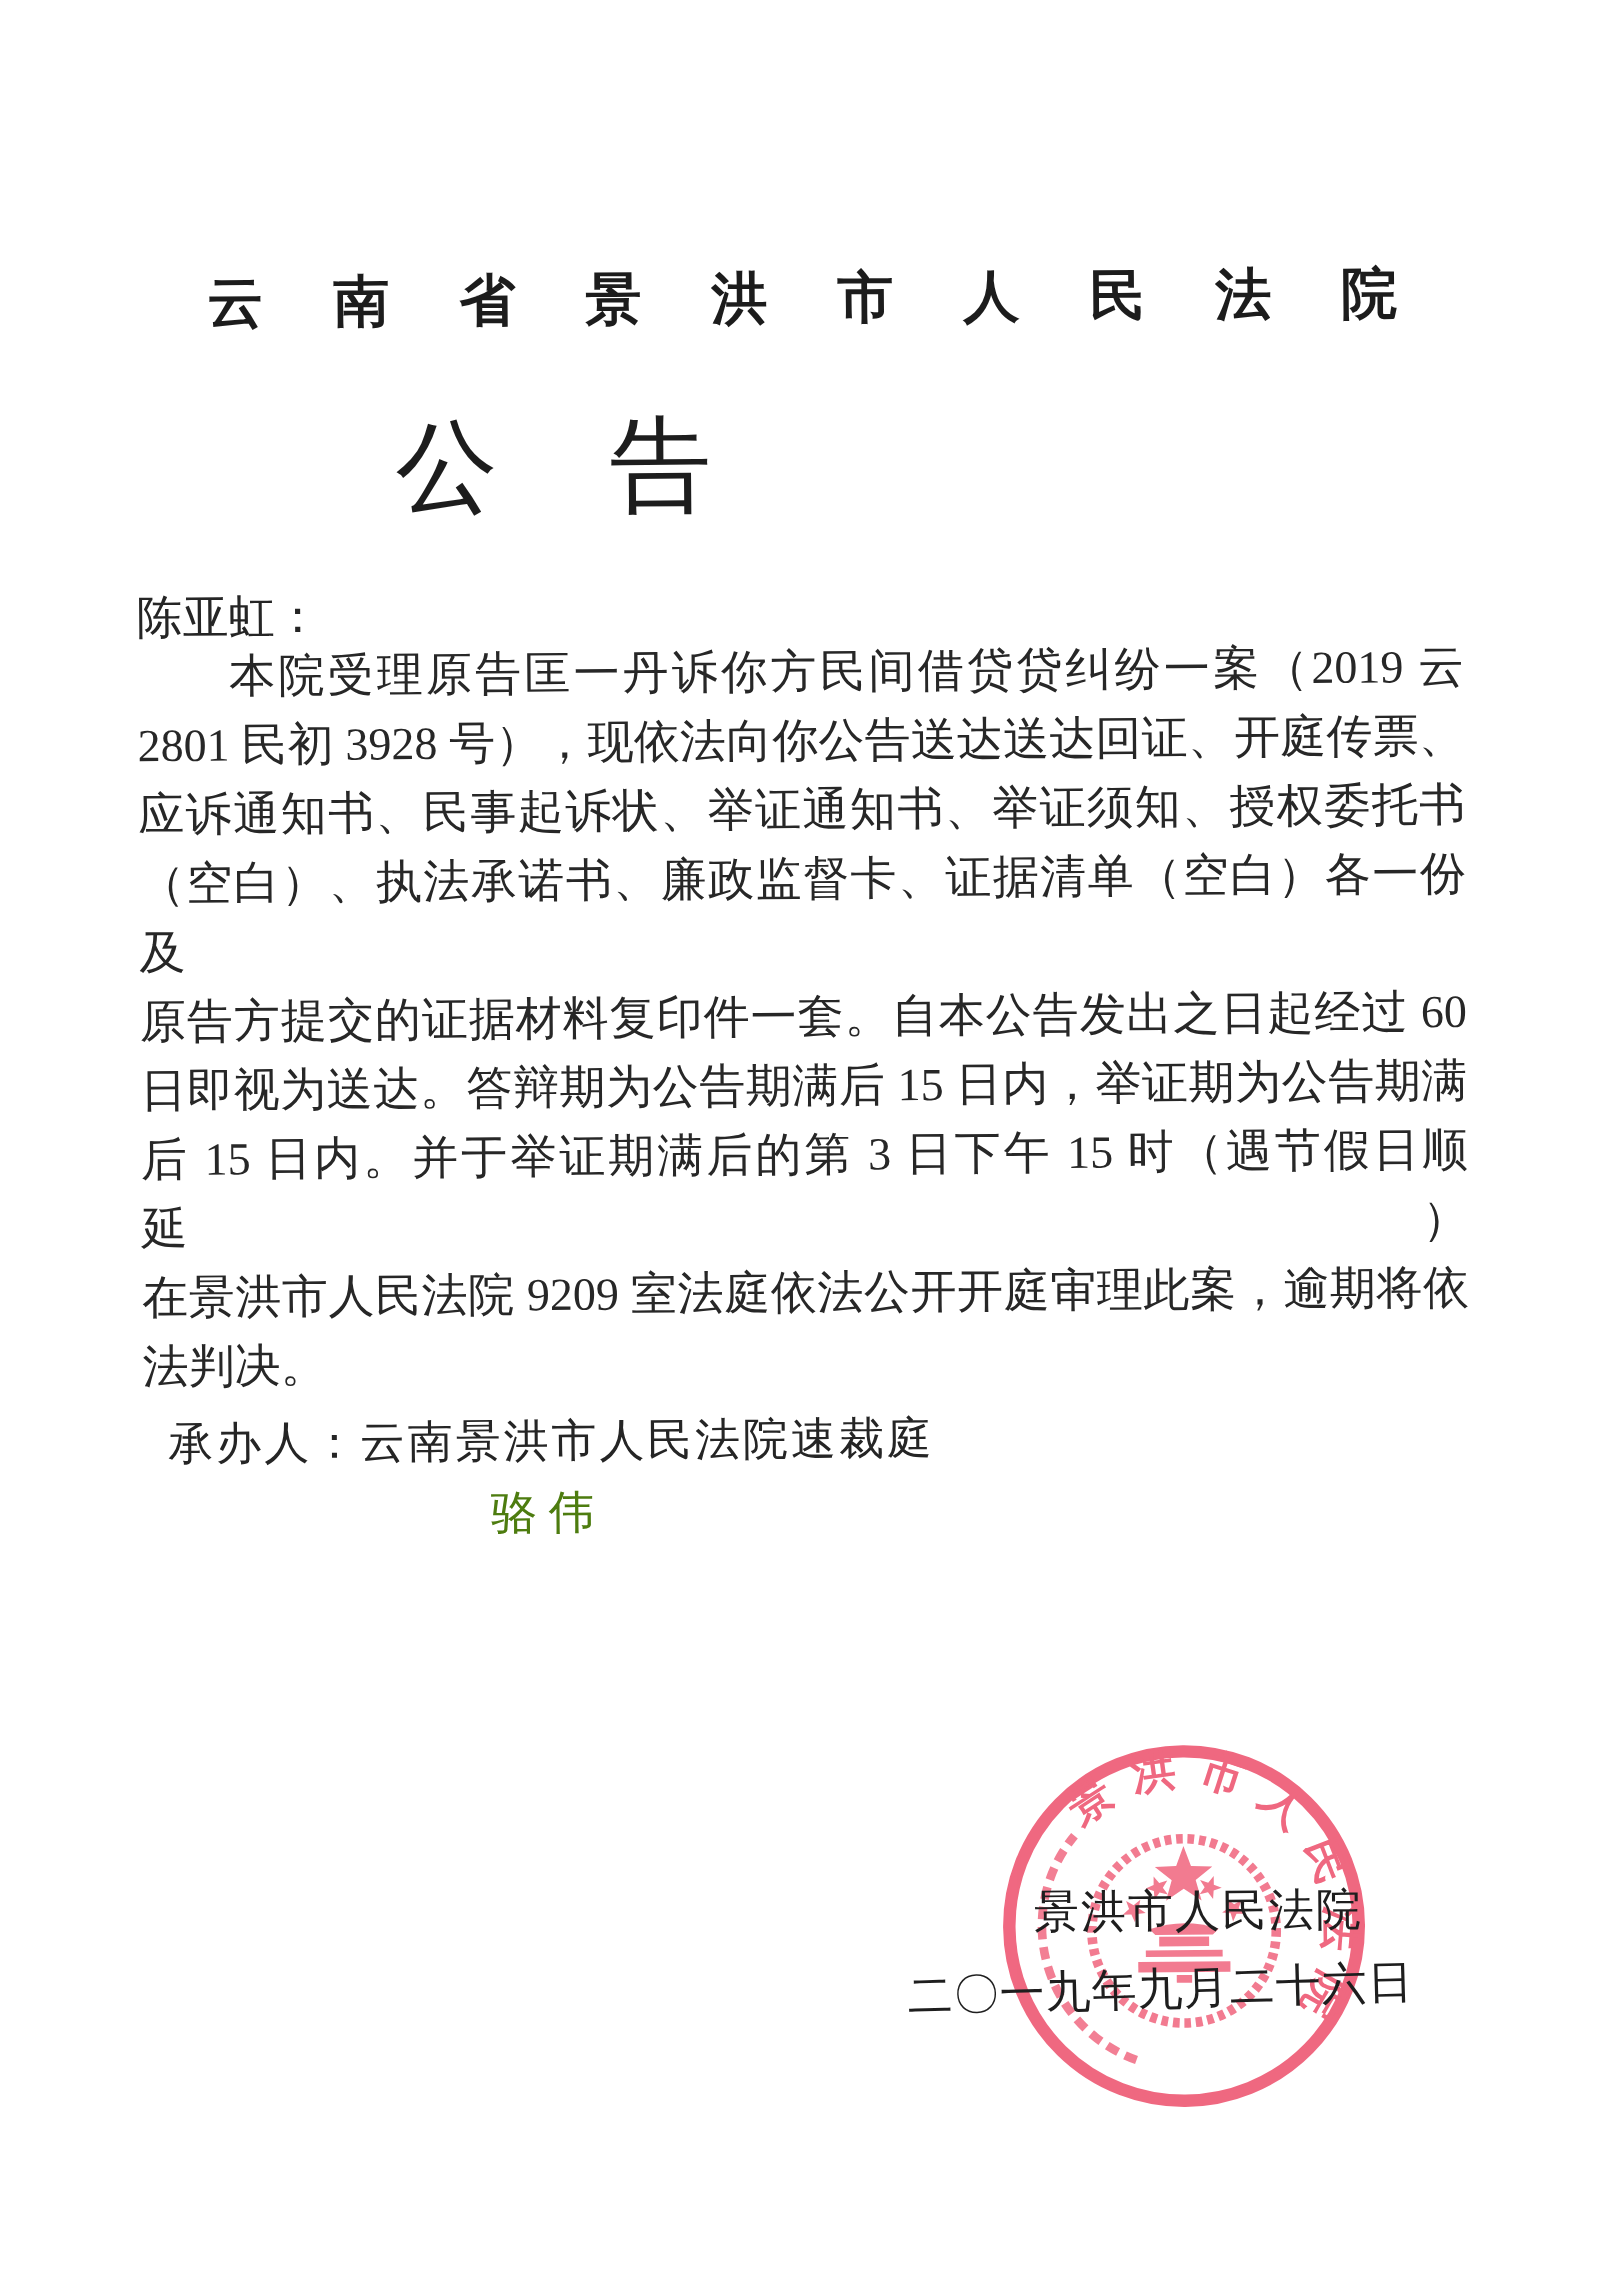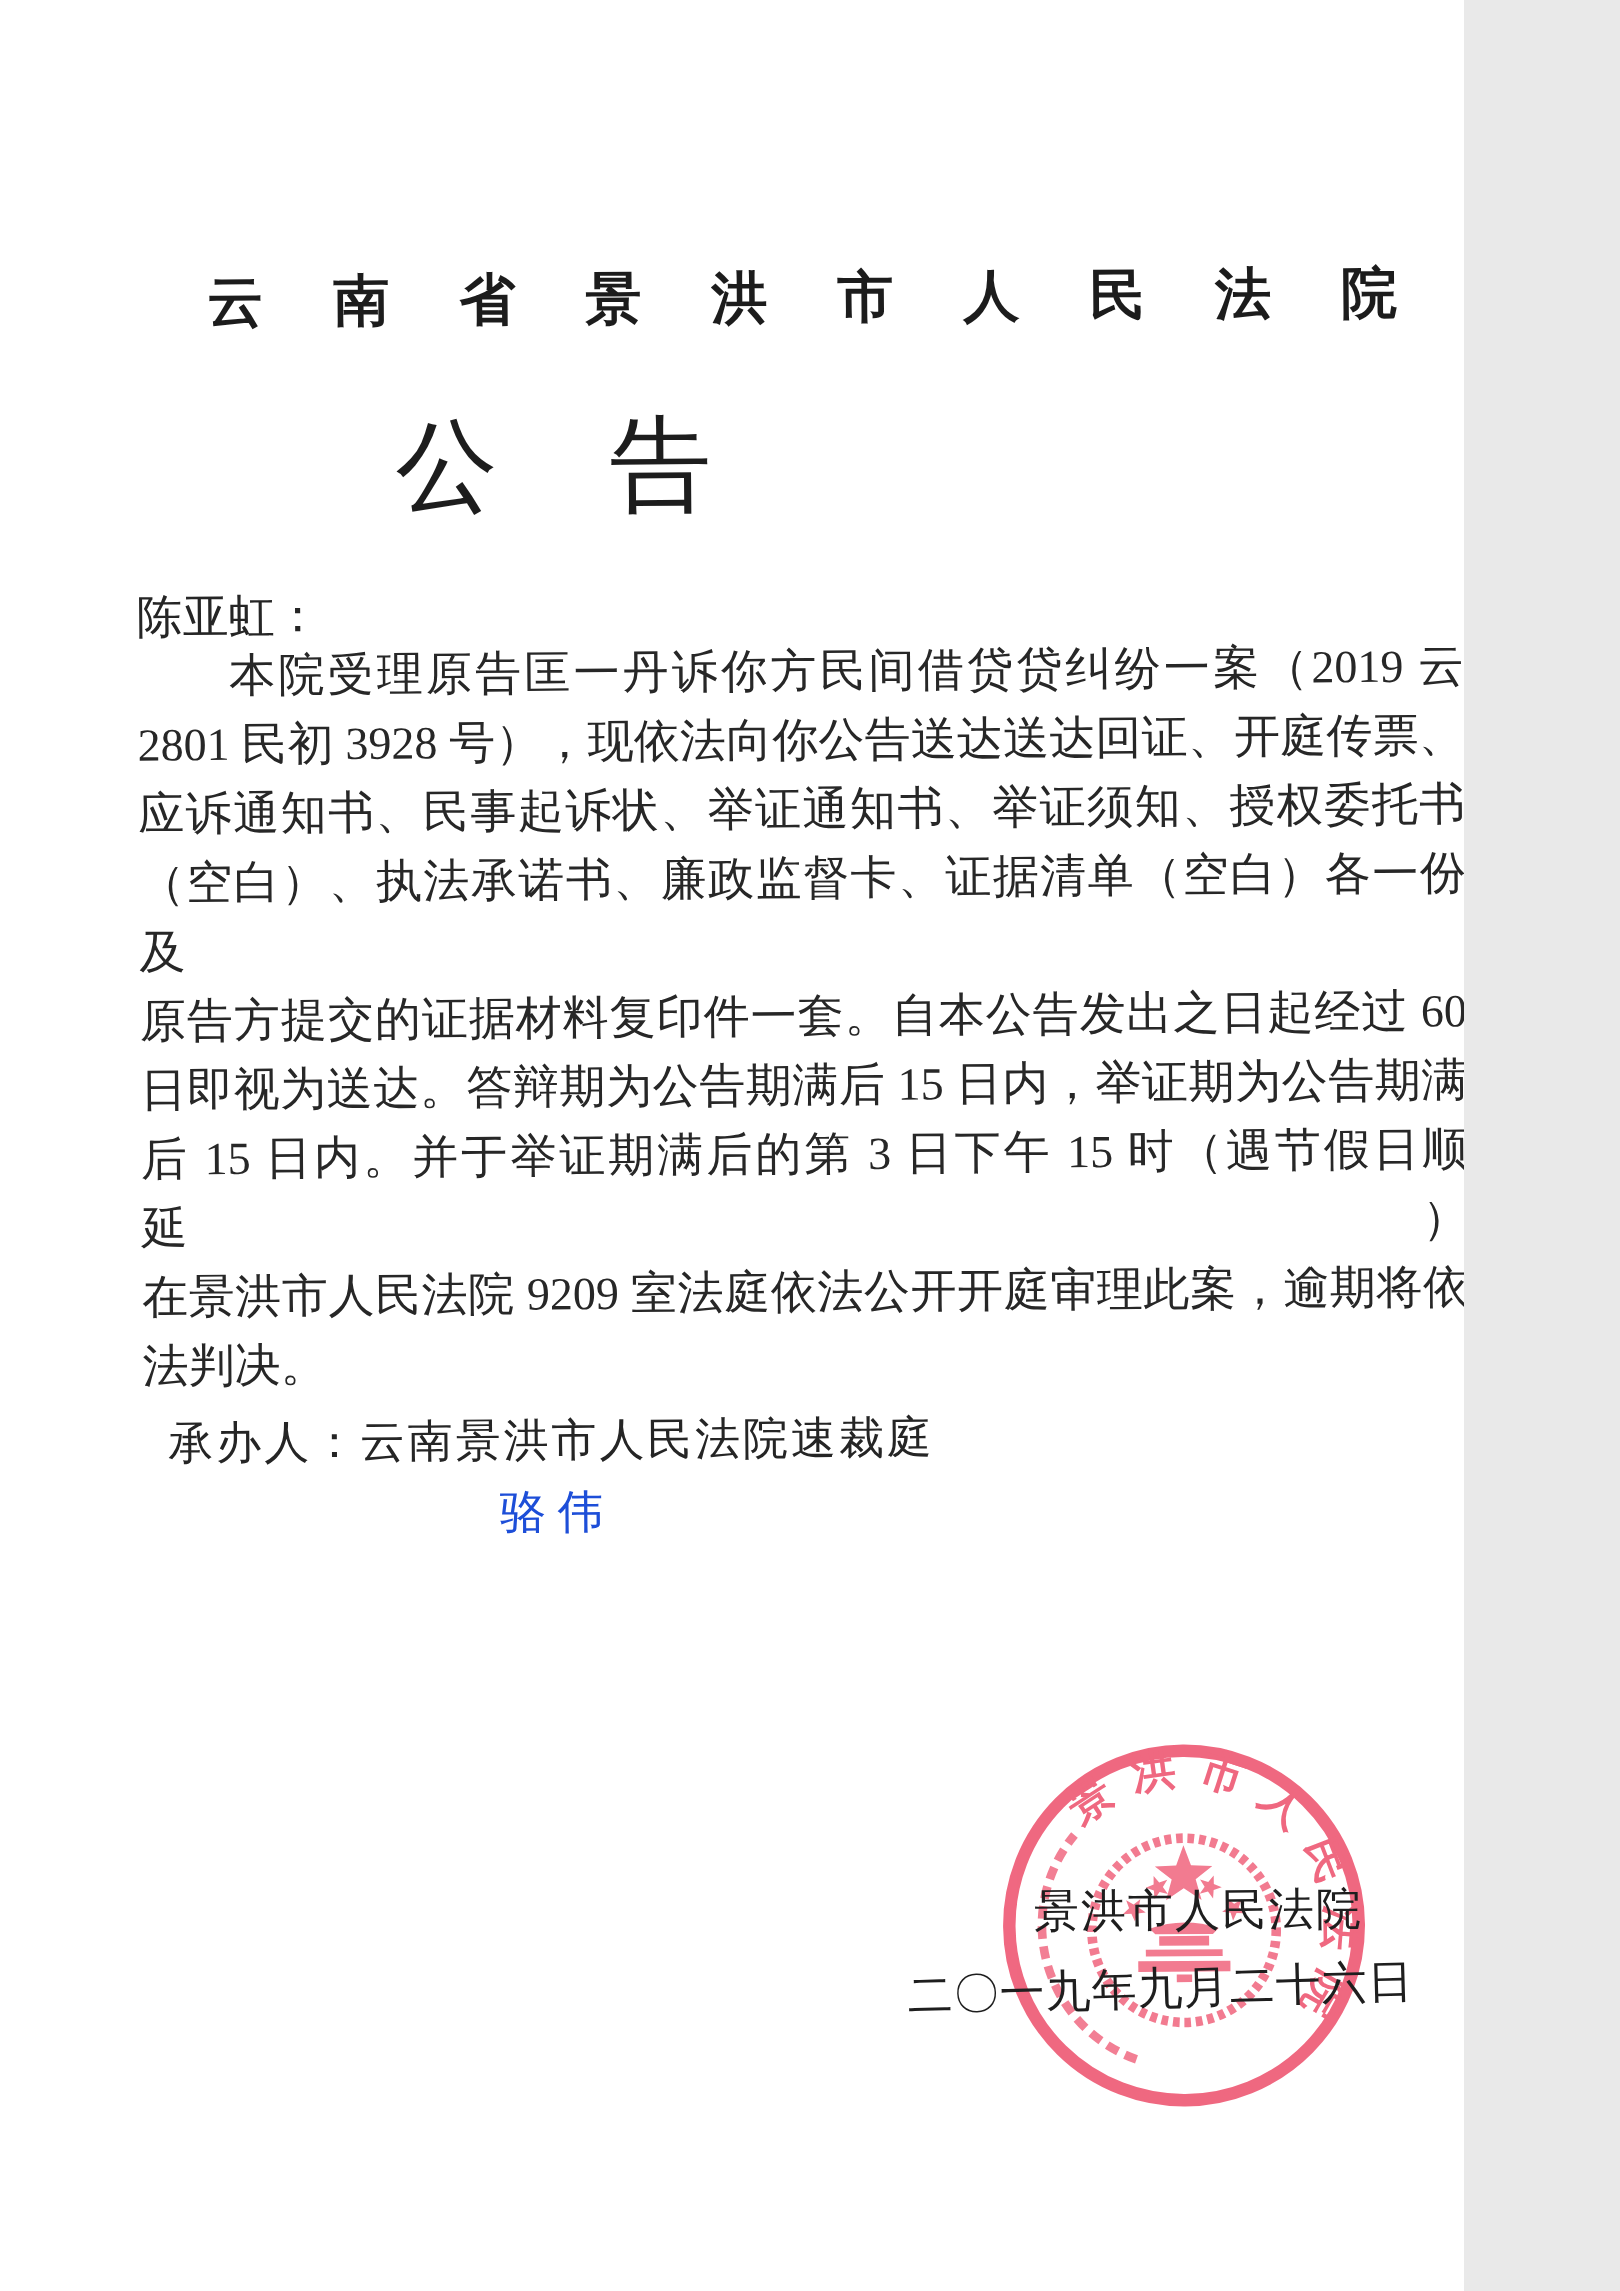--- a/index.html
+++ b/index.html
@@ -1,18 +1,18 @@
 <!DOCTYPE html>
 <html><head>
 <meta charset="utf-8">
 <style>
   html,body{margin:0;padding:0;background:#e9e9e9;}
   .page{
     position:relative;
-    width:1464px;height:2292px;
+    width:1620px;height:2292px;
     background:#ffffff;
     overflow:hidden;
     font-family:"Liberation Serif","DejaVu Serif",serif;
     color:#262626;
   }
   .scan{
     position:absolute;inset:0;
     transform:rotate(-0.45deg);
     transform-origin:50% 45%;
   }
@@ -42,21 +42,21 @@
     text-justify:inter-character;
   }
   .body-line.first{ text-indent:92px; }
   .body-line.last{ text-align-last:left; }
   .handler-line{
     position:absolute;left:165px;top:1409px;
     font-size:45px;letter-spacing:2.9px;color:#252525;white-space:nowrap;
   }
   .handler-name{
     position:absolute;left:487px;top:1480px;
-    font-size:46px;letter-spacing:11.8px;color:#1d4ed8;margin-left:9px;
+    font-size:46px;letter-spacing:11.8px;color:#4d7c0f;
   }
   .seal{
     position:absolute;left:985px;top:1737px;
     width:384px;height:384px;
   }
   .sig-court{
     position:absolute;left:1027px;top:1884px;
     font-size:45px;letter-spacing:2px;color:#1e1e1e;white-space:nowrap;
   }
   .sig-date{

